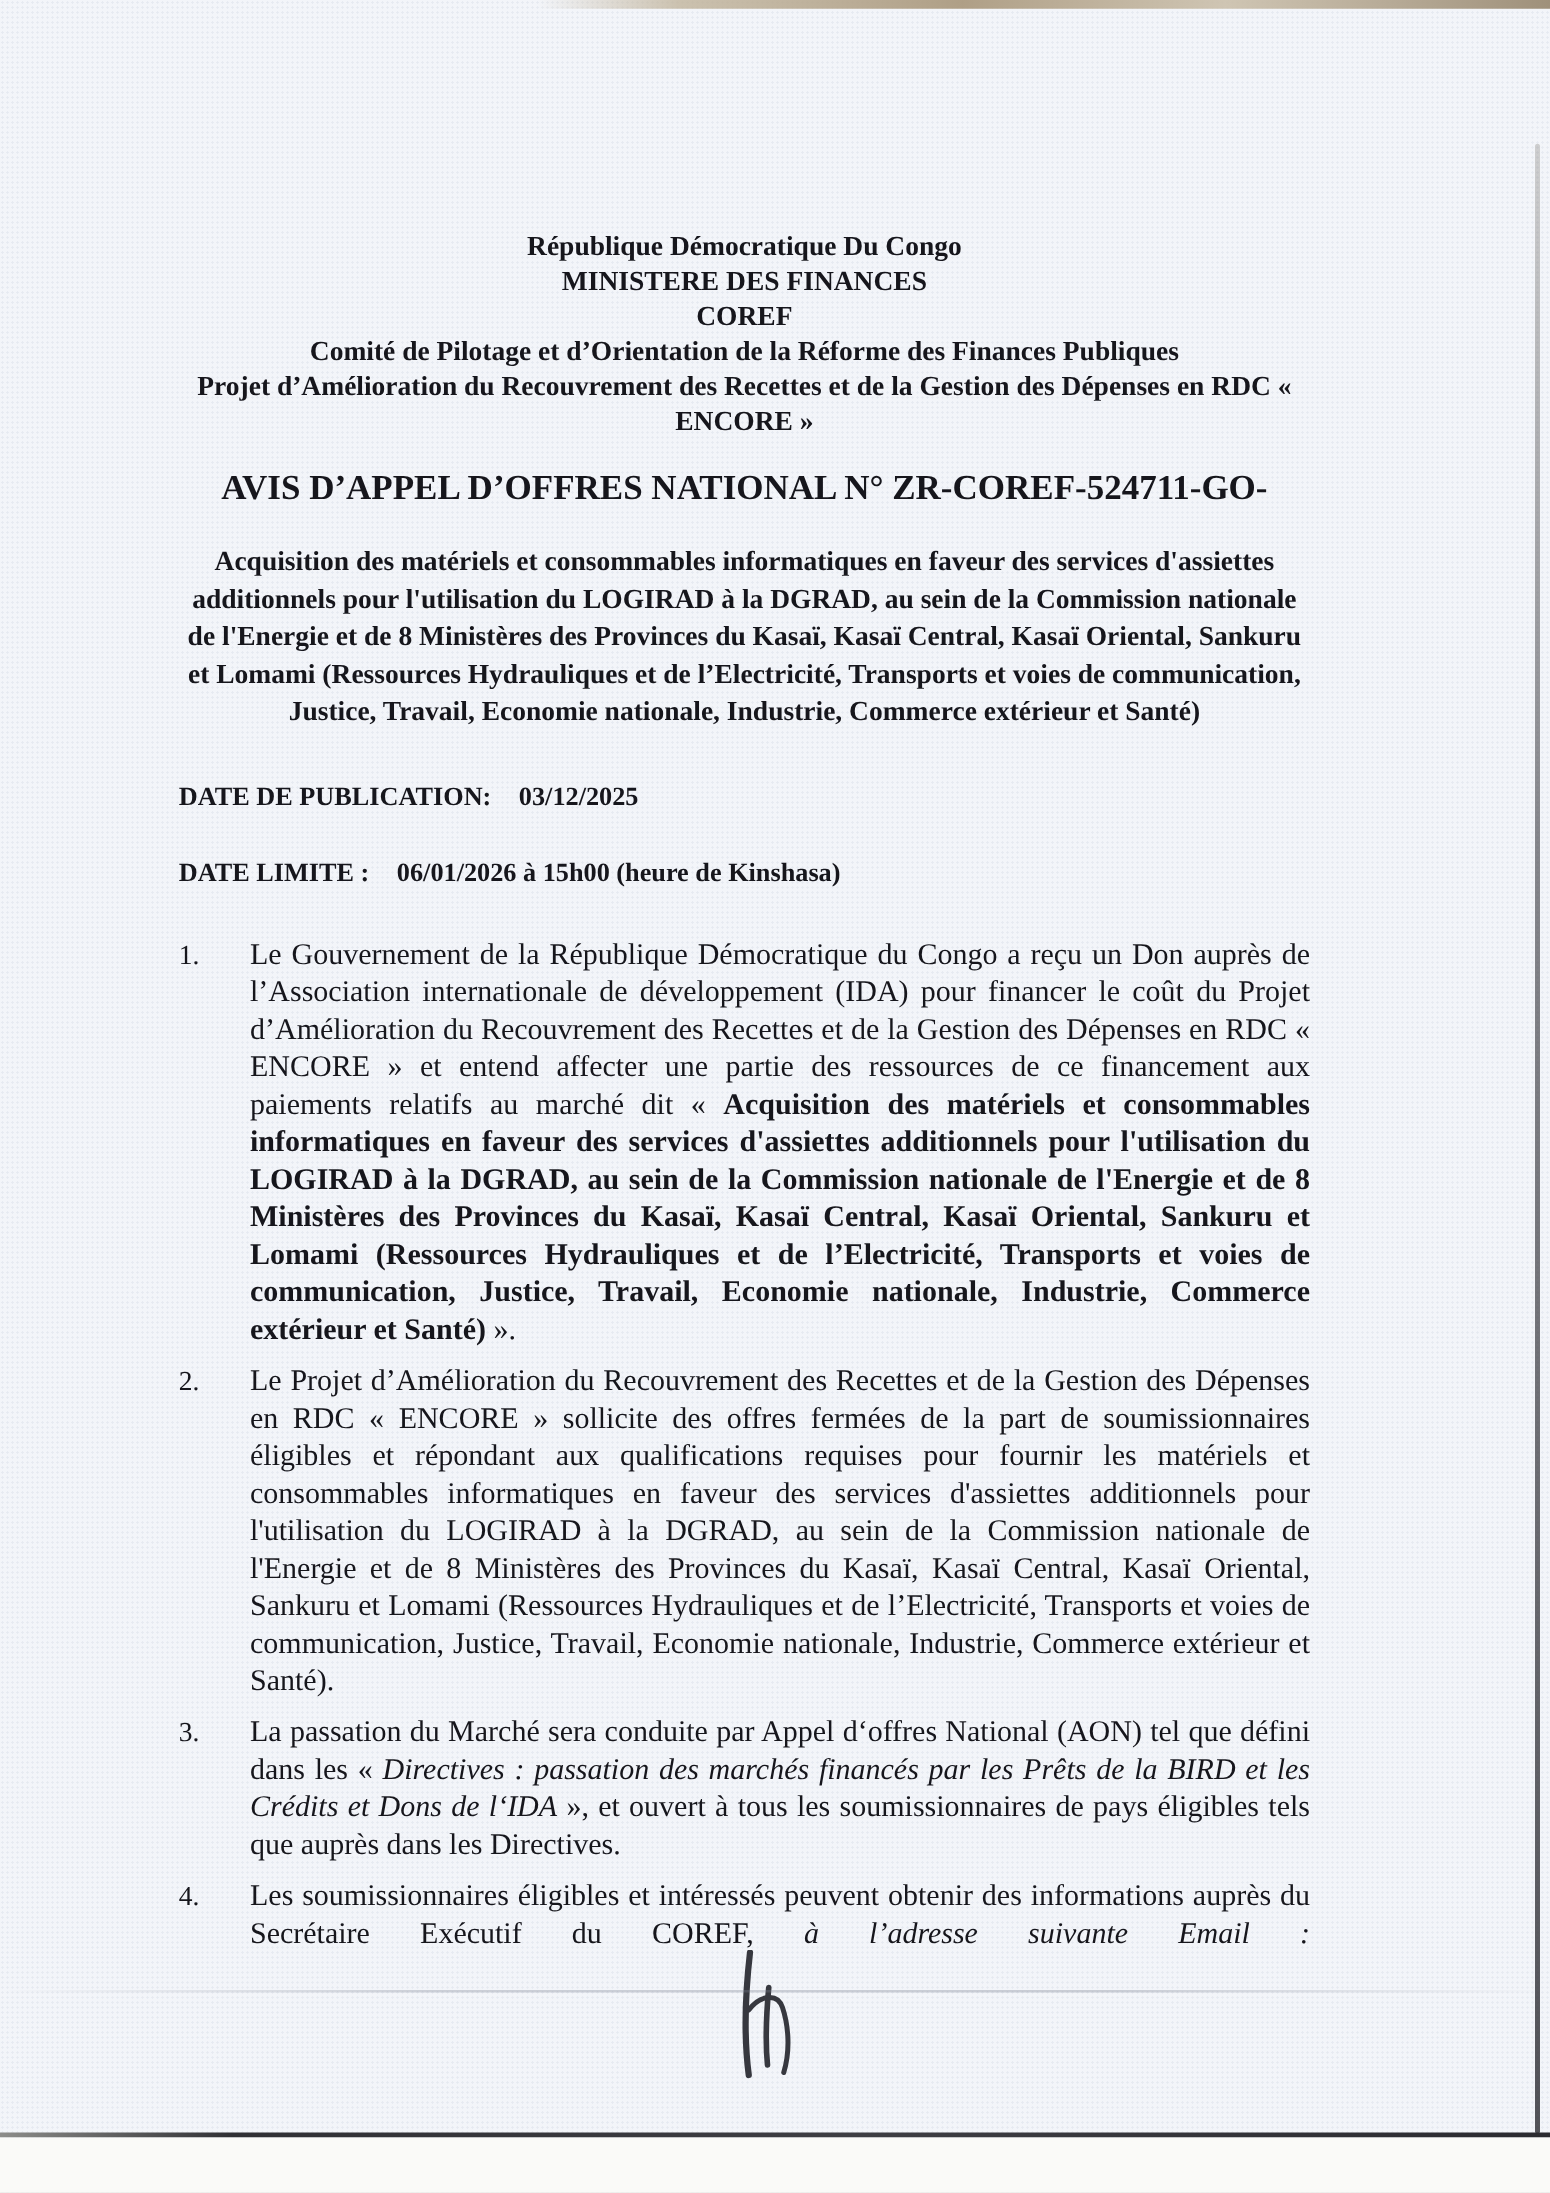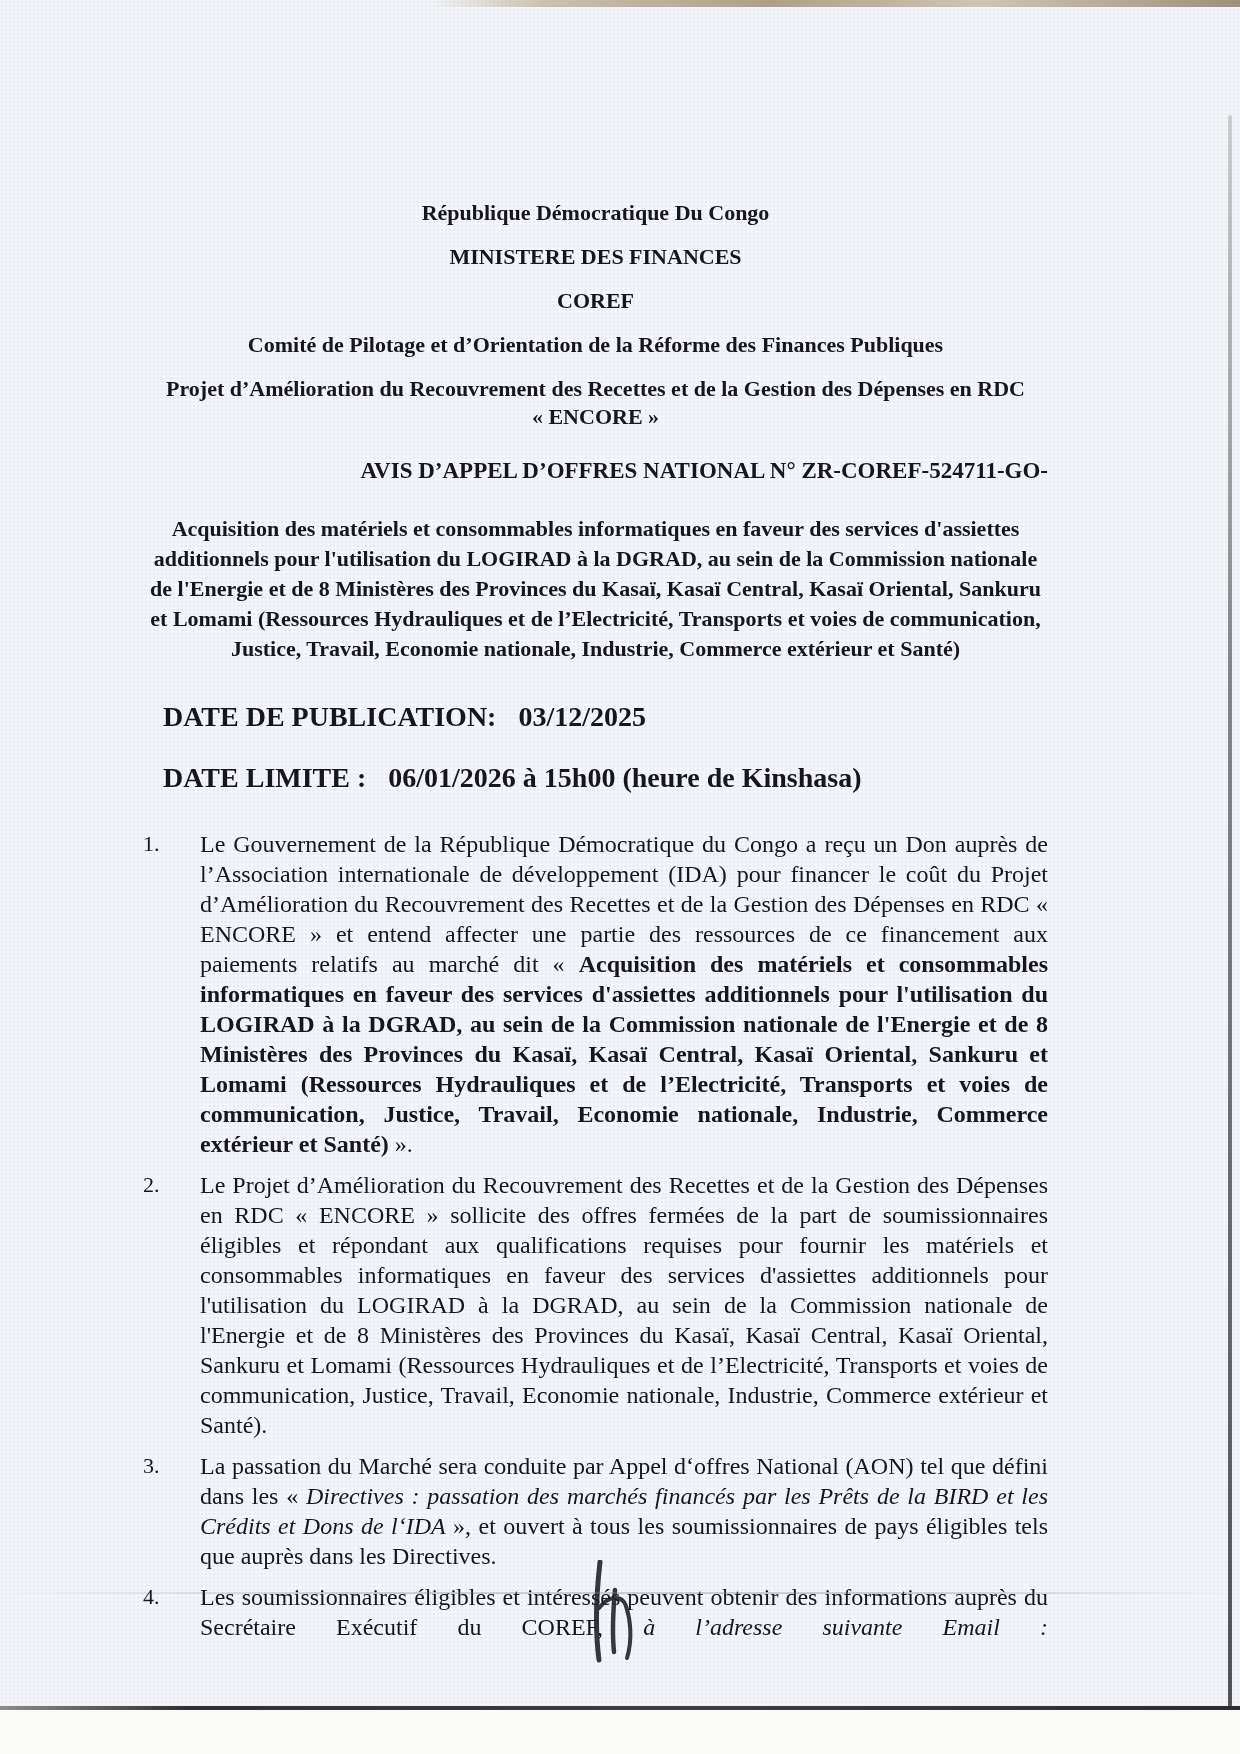--- a/index.html
+++ b/index.html
@@ -9,28 +9,28 @@
     background-color:#f3f5f9;
     background-image:radial-gradient(rgba(168,178,204,0.16) 1px, rgba(0,0,0,0) 1px);
     background-size:4px 4px;
     font-family:"Liberation Serif", serif;
     color:#16161c;
     overflow:hidden;
   }
   .content{position:absolute;left:143px;top:183px;width:905px;}
 
   .hdr{text-align:center;font-size:22px;line-height:28px;font-weight:bold;}
-  .hdr div{margin:16px;}
+  .hdr div{margin:0;}
   .hdr .plain{font-weight:bold;}
 
-  .notice-title{margin-top:24px;text-align:right;font-weight:bold;font-size:23px;line-height:31px;}
+  .notice-title{margin-top:24px;text-align:center;font-weight:bold;font-size:28px;line-height:31px;}
 
   .subject{margin-top:28px;text-align:center;font-weight:bold;font-size:22px;line-height:30px;}
 
-  .date-line{margin-top:38px;font-weight:bold;font-size:28px;line-height:30px;margin-left:20px;}
+  .date-line{margin-top:38px;font-weight:bold;font-size:21px;line-height:30px;}
   .date-line.second{margin-top:31px;}
   .date-line .val{margin-left:22px;}
 
   .list{margin-top:36px;}
   .item{display:flex;margin-bottom:11px;}
   .item .num{flex:0 0 57px;width:57px;font-size:22px;line-height:30px;}
   .item p{margin:0;flex:1;text-align:justify;font-size:24px;line-height:30px;}
   .item p b{font-weight:bold;}
   .item p i{font-style:italic;}
   .stretch-last{text-align-last:justify;}

